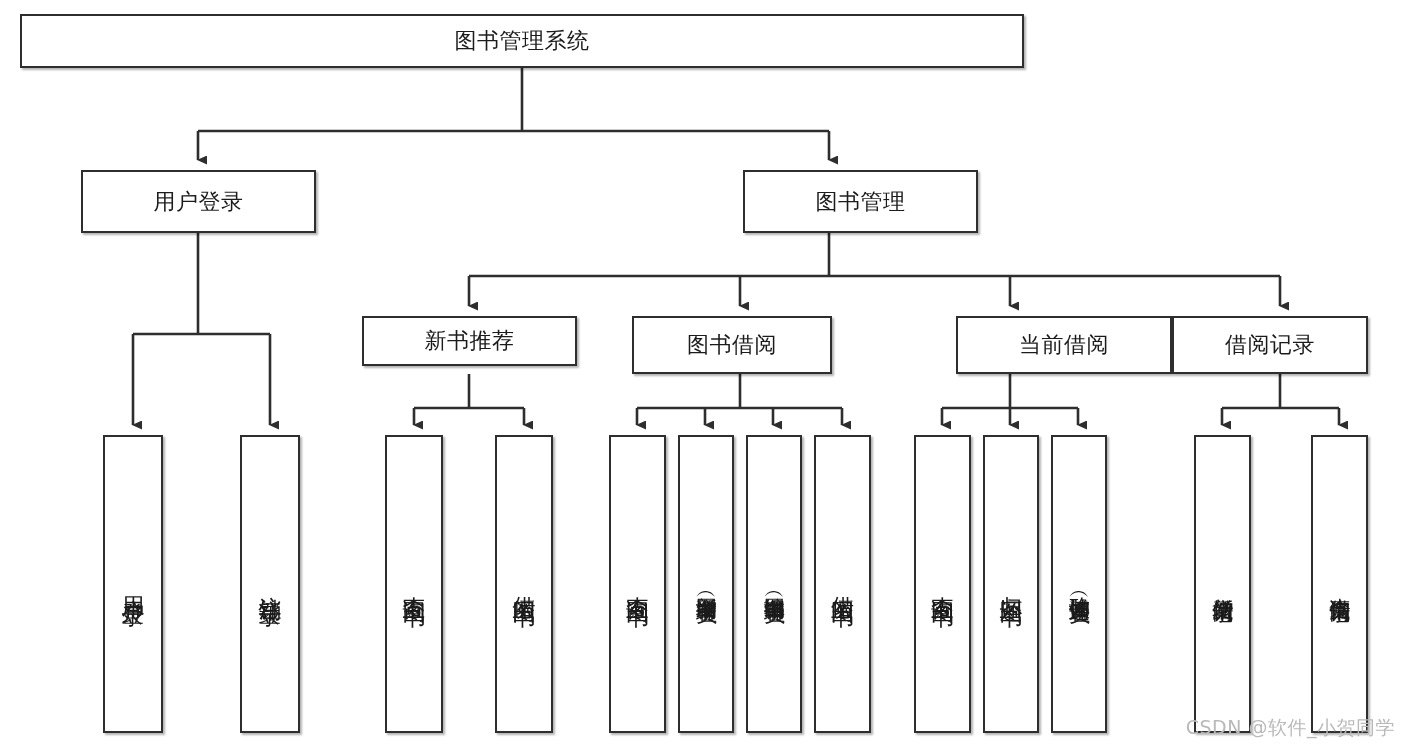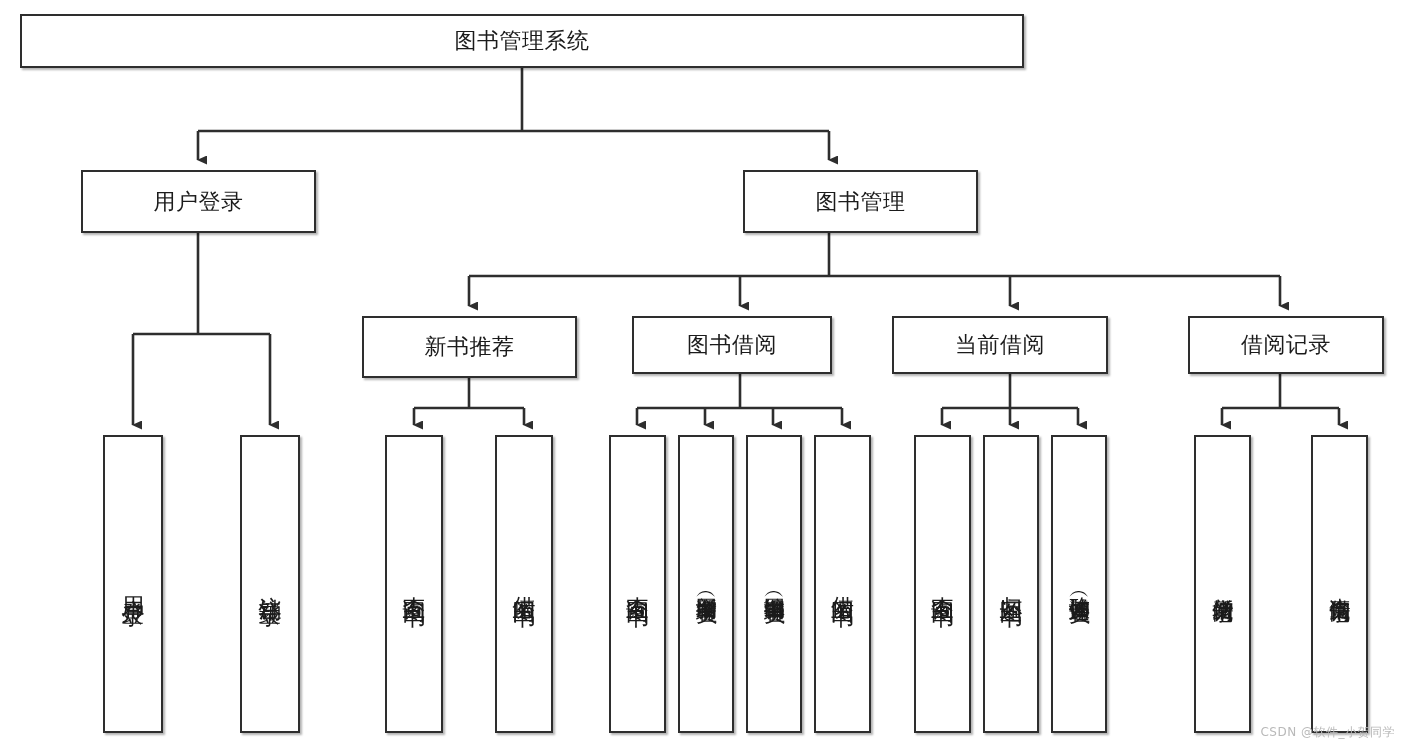--- a/index.html
+++ b/index.html
@@ -59,21 +59,21 @@
     white-space: nowrap;
   }
   .node.vert.tight .label {
     font-size: 21px;
     letter-spacing: 1px;
   }
   .watermark {
     position: absolute;
     right: 10px;
     bottom: 6px;
-    font-size: 12px;
+    font-size: 19px;
     color: #b9b9b9;
     white-space: nowrap;
     letter-spacing: 0.5px;
   }
 </style>
 </head>
 <body>
 
 <div id="canvas">
 
@@ -131,30 +131,30 @@
     <span class="label">图书管理系统</span>
   </div>
 
   <div class="node horiz" style="left:81px; top:170px; width:235px; height:63px;">
     <span class="label">用户登录</span>
   </div>
   <div class="node horiz" style="left:711px; top:170px; width:235px; height:63px;margin-left:32px;">
     <span class="label">图书管理</span>
   </div>
 
-  <div class="node horiz" style="left:362px; top:316px; width:215px; height:62px;">
+  <div class="node horiz" style="left:362px; top:316px; width:215px; height:50px;">
     <span class="label">新书推荐</span>
   </div>
   <div class="node horiz" style="left:632px; top:316px; width:200px; height:58px;">
     <span class="label">图书借阅</span>
   </div>
-  <div class="node horiz" style="left:892px; top:316px; width:216px; height:58px;">
+  <div class="node horiz" style="left:956px; top:316px; width:216px; height:58px;">
     <span class="label">当前借阅</span>
   </div>
-  <div class="node horiz" style="left:1172px; top:316px; width:196px; height:58px;margin-left:16px;">
+  <div class="node horiz" style="left:1172px; top:316px; width:196px; height:58px;">
     <span class="label">借阅记录</span>
   </div>
 
   <div class="node vert" style="left:103px; top:435px; width:60px; height:298px;">
     <span class="label">用户登录</span>
   </div>
   <div class="node vert" style="left:240px; top:435px; width:60px; height:298px;">
     <span class="label">注销登录</span>
   </div>
 

